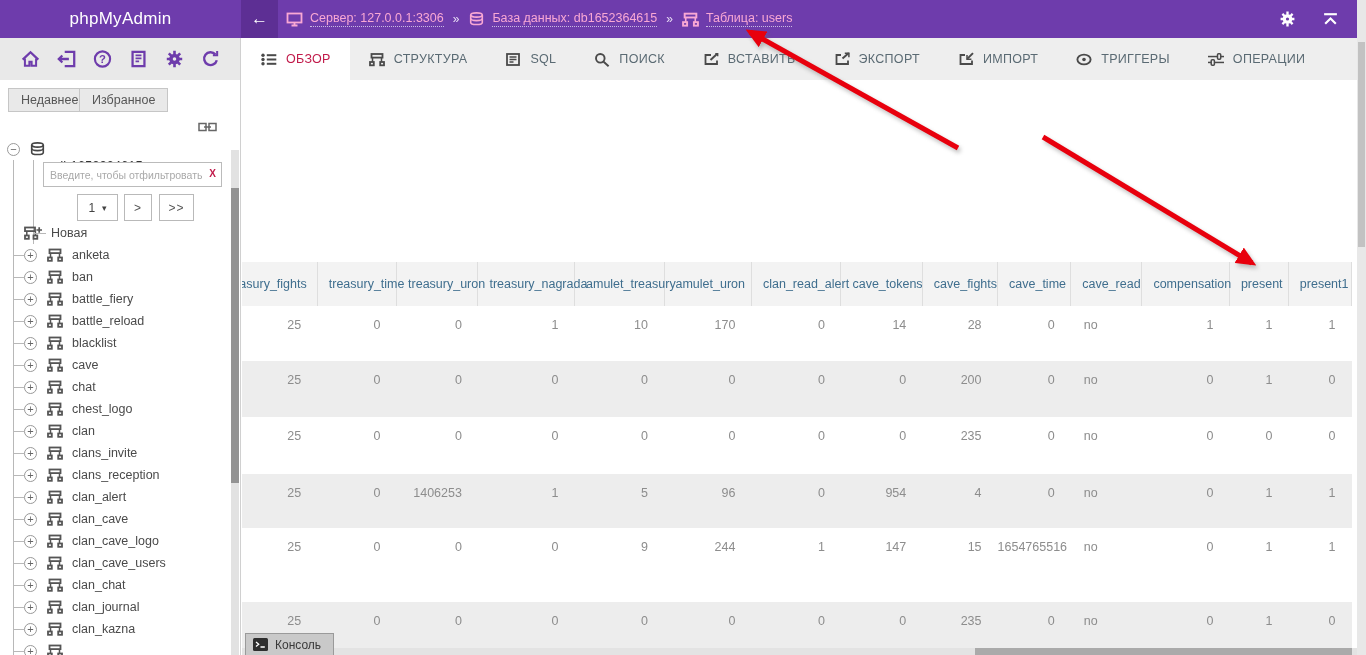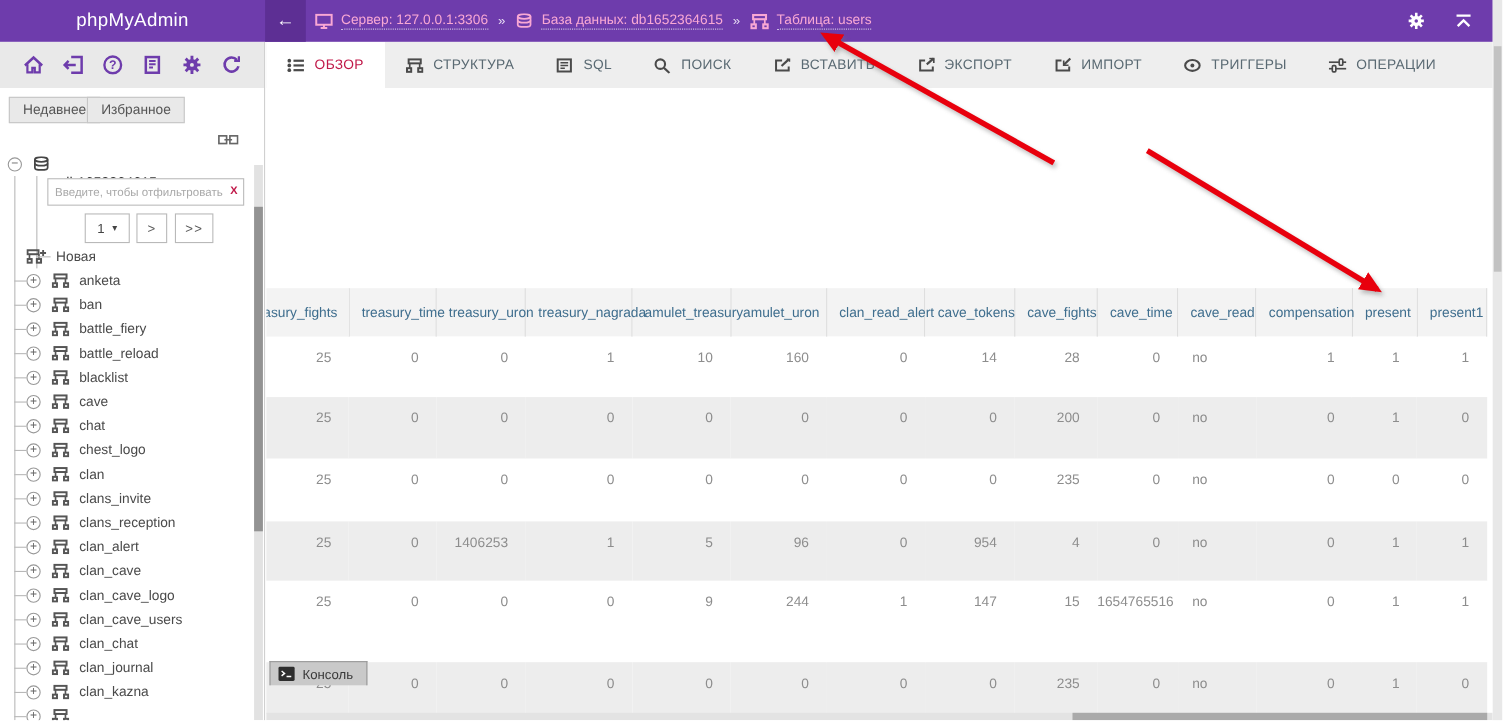--- a/index.html
+++ b/index.html
@@ -93,21 +93,21 @@
   table.data td { font-size:12.5px; color:#8d8d8d; vertical-align:top; padding-top:12px;
     white-space:nowrap; }
   table.data td.num { text-align:right; padding-right:16px; }
   table.data td.txt { text-align:left; padding-left:13px; }
   table.data tbody tr { background:#fff;margin-left:24px; }
   table.data tbody tr:nth-child(even) { background:#ededed; }
   table.data tbody tr:nth-child(1){height:55px} table.data tbody tr:nth-child(2){height:56px}
   table.data tbody tr:nth-child(3){height:57px} table.data tbody tr:nth-child(4){height:54px}
   table.data tbody tr:nth-child(5){height:74px} table.data tbody tr:nth-child(6){height:47px}
 
-  .console-tab { position:absolute; left:3px; top:563px; height:22px; background:#c9c9c9;
+  .console-tab { position:absolute; left:3px; top:595px; height:22px; background:#c9c9c9;
     border:1px solid #9a9a9a; border-bottom:none; display:flex; align-items:center; gap:7px;
     padding:0 12px 0 7px; z-index:12; cursor:pointer; }
   .console-tab .icon { width:15px; height:13px; color:#2e2e2e; }
   .console-tab .c-label { font-size:12px; color:#3a3a3a; }
 
   .hscroll { position:absolute; left:0; top:610px; width:1115px; height:7px; background:#e3e3e3; z-index:10; }
   .hscroll .thumb { position:absolute; left:733px; top:0; width:377px; height:7px; background:#aaa; }
 
   .vscroll { position:absolute; left:1357px; top:0; width:9px; height:655px; background:#e8e8e8; z-index:20; }
   .vscroll .thumb { position:absolute; left:1px; top:42px; width:7px; height:205px; background:#c2c2c2; }
@@ -634,21 +634,21 @@
               <th><span>present1</span></th>
             </tr>
           </thead>
         <tbody>
             <tr>
               <td class="num">25</td>
               <td class="num">0</td>
               <td class="num">0</td>
               <td class="num">1</td>
               <td class="num">10</td>
-              <td class="num">160</td>
+              <td class="num">170</td>
               <td class="num">0</td>
               <td class="num">14</td>
               <td class="num">28</td>
               <td class="num">0</td>
               <td class="txt">no</td>
               <td class="num">1</td>
               <td class="num">1</td>
               <td class="num">1</td>
             </tr>
             <tr>

